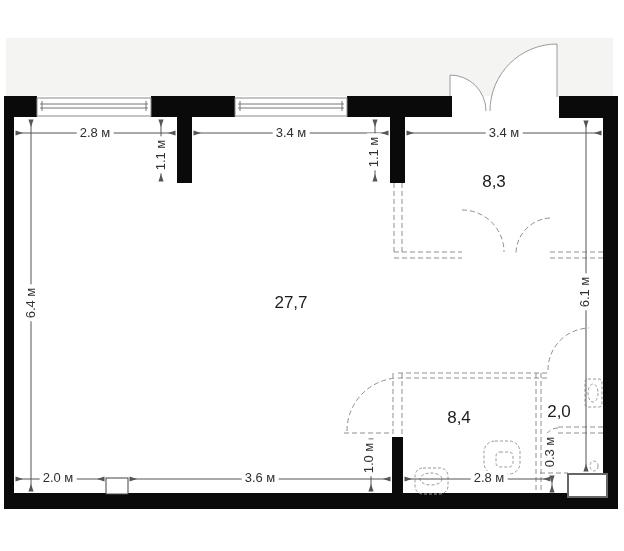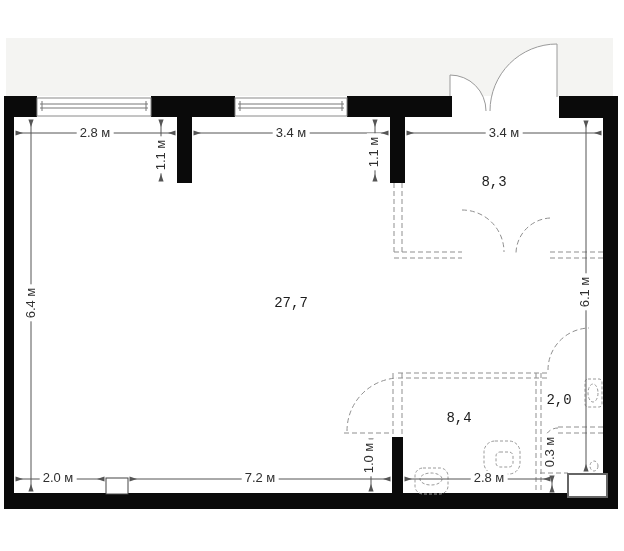--- a/index.html
+++ b/index.html
@@ -2,22 +2,22 @@
 <html><head>
 <meta charset="utf-8">
 <style>
   html,body{margin:0;padding:0;background:#fff;}
   #stage{position:relative;width:624px;height:551px;background:#ffffff;overflow:hidden;
          font-family:"Liberation Sans",sans-serif;}
   #plan-svg{position:absolute;left:0;top:0;}
   .dim-label{position:absolute;font-size:13px;color:#2f2f2f;background:#fff;
              padding:0 3px;transform:translate(-50%,-50%);white-space:nowrap;line-height:1.1;}
   .dim-label.rot{transform:translate(-50%,-50%) rotate(-90deg);}
-  .area-label{position:absolute;font-size:14px;color:#1c1c1c;background:transparent;
-              transform:translate(-50%,-50%);white-space:nowrap;font-family:Liberation Mono, monospace;}
+  .area-label{position:absolute;font-size:17px;color:#1c1c1c;background:transparent;
+              transform:translate(-50%,-50%);white-space:nowrap;}
 </style>
 </head>
 <body>
 
 <div id="stage">
 
   <svg id="plan-svg" width="624" height="551" viewBox="0 0 624 551">
     <defs>
       <marker id="arr" markerWidth="9" markerHeight="8" refX="7.5" refY="4" orient="auto-start-reverse" markerUnits="userSpaceOnUse">
         <path d="M0.5,4 L8,1.4 L8,6.6 Z" fill="#555"></path>
@@ -123,22 +123,22 @@
   </svg>
 
   <div class="dim-label" style="left:95px;top:133px;">2.8 м</div>
   <div class="dim-label" style="left:291px;top:133px;">3.4 м</div>
   <div class="dim-label" style="left:504px;top:133px;">3.4 м</div>
   <div class="dim-label rot" style="left:161px;top:155px;">1.1 м</div>
   <div class="dim-label rot" style="left:374px;top:152px;">1.1 м</div>
   <div class="dim-label rot" style="left:31px;top:303px;">6.4 м</div>
   <div class="dim-label rot" style="left:585px;top:292px;">6.1 м</div>
   <div class="dim-label" style="left:58px;top:478px;">2.0 м</div>
-  <div class="dim-label" style="left:260px;top:478px;">7.2 м</div>
+  <div class="dim-label" style="left:260px;top:478px;">3.6 м</div>
   <div class="dim-label" style="left:489px;top:478px;">2.8 м</div>
   <div class="dim-label rot" style="left:369px;top:458px;">1.0 м</div>
   <div class="dim-label rot" style="left:550px;top:452px;">0.3 м</div>
 
   <div class="area-label" style="left:291px;top:303px;">27,7</div>
   <div class="area-label" style="left:494px;top:182px;">8,3</div>
   <div class="area-label" style="left:459px;top:418px;">8,4</div>
-  <div class="area-label" style="left:559px;top:400px;">2,0</div>
+  <div class="area-label" style="left:559px;top:412px;">2,0</div>
 </div>
 
 </body></html>

